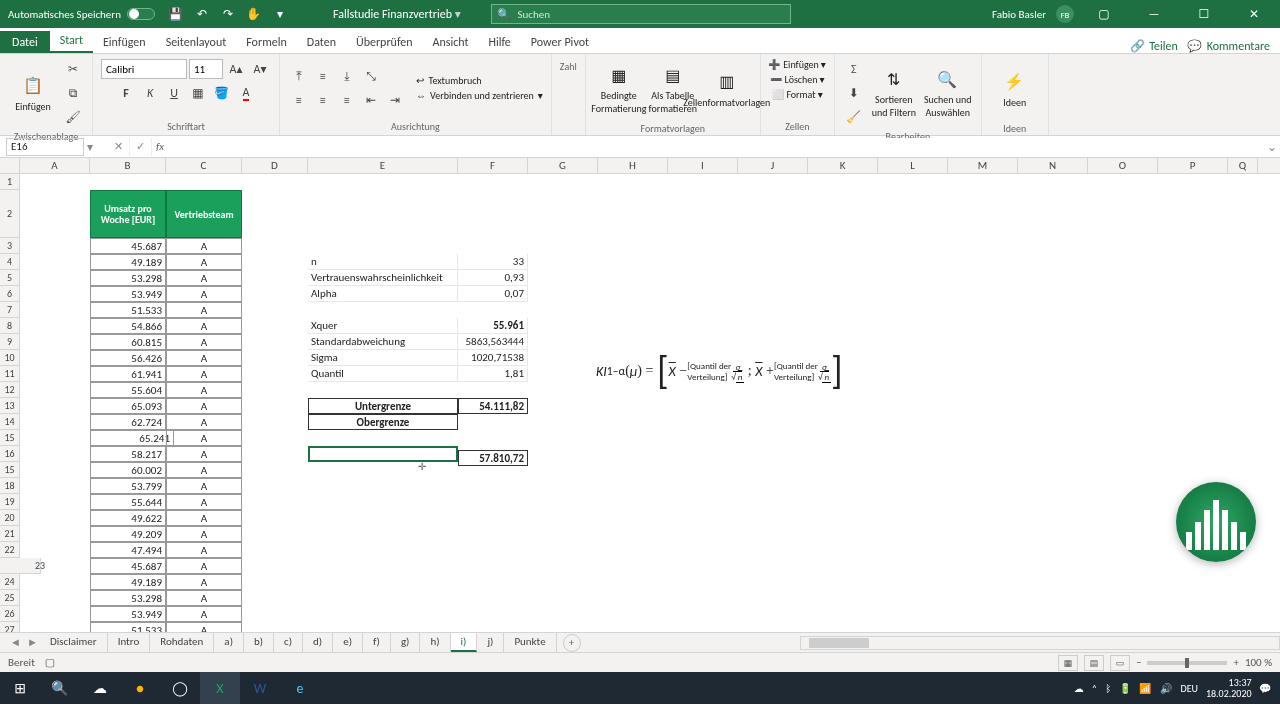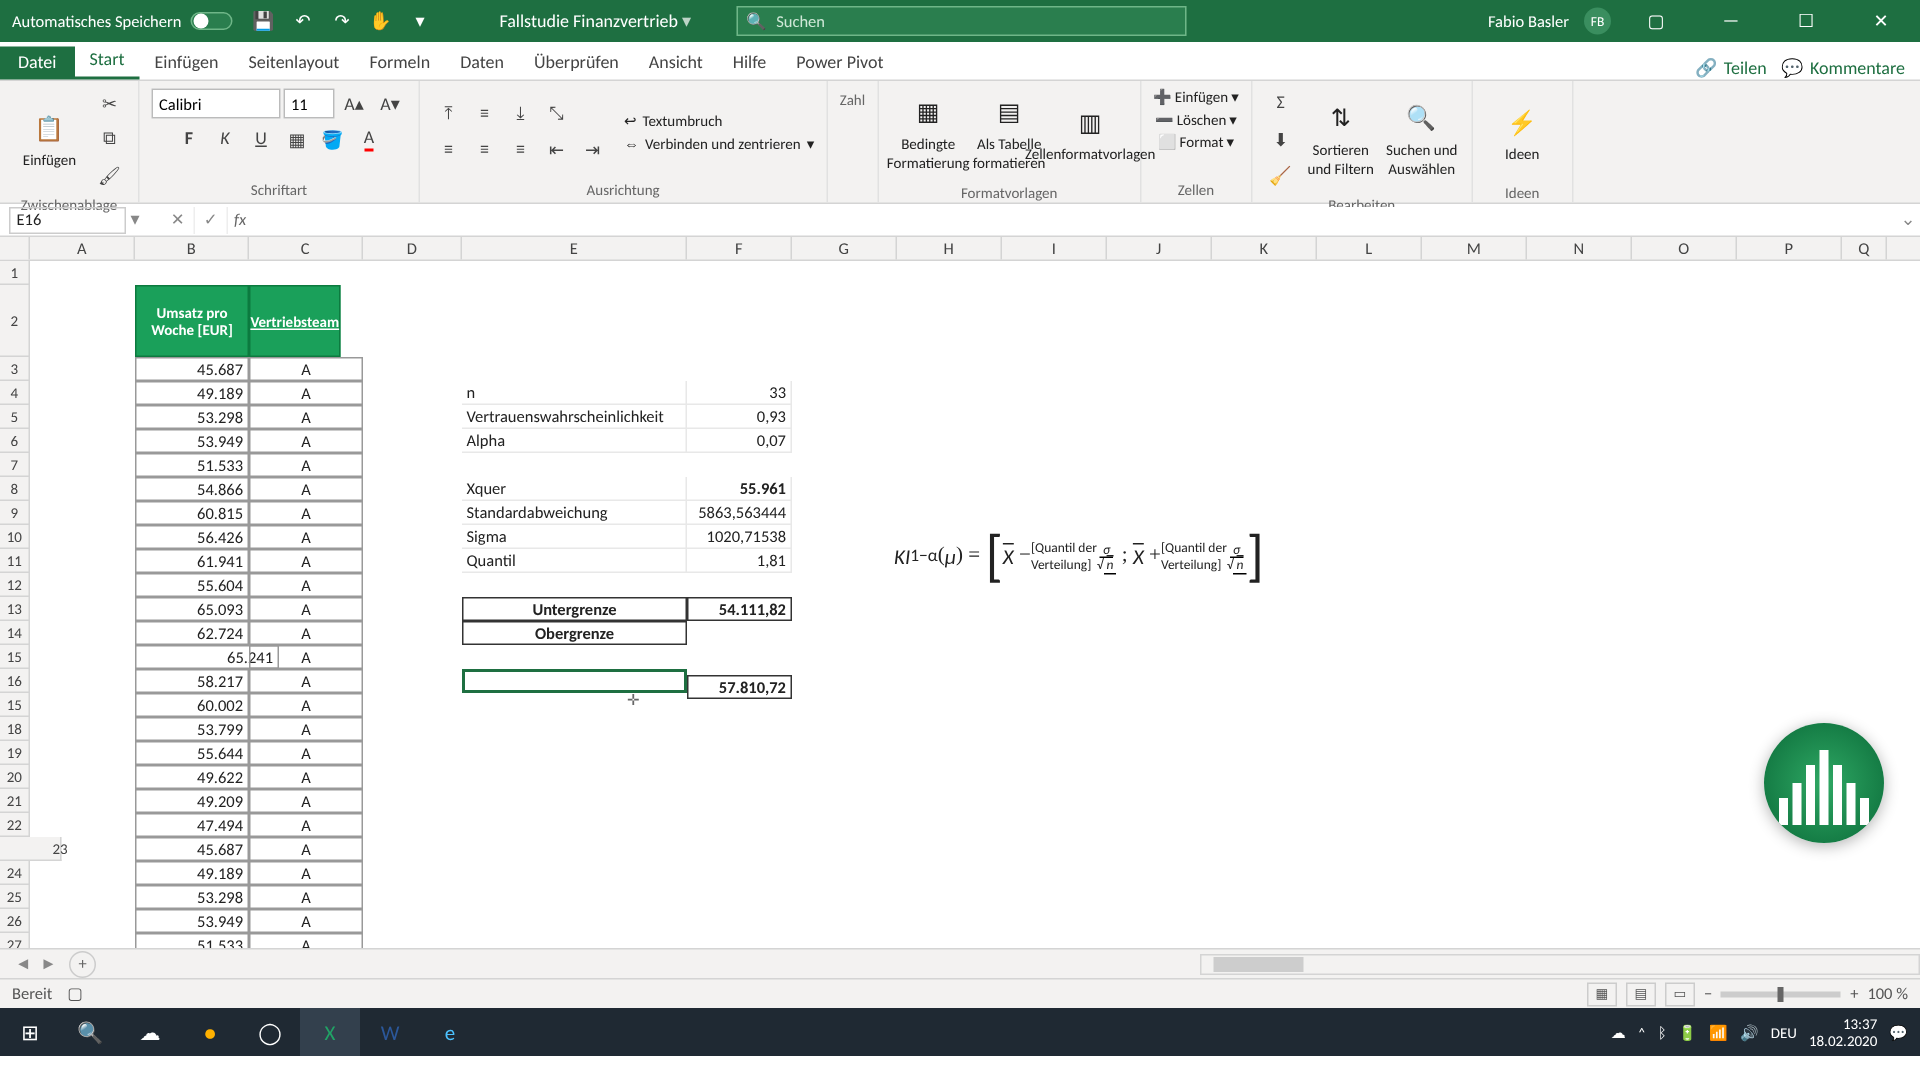--- a/index.html
+++ b/index.html
@@ -316,21 +316,21 @@
         <div class="row-hdr" style="height: 16px;">21</div>
         <div class="row-hdr" style="height: 16px;">22</div>
         <div class="row-hdr" style="height: 16px; padding-left: 40px;">23</div>
         <div class="row-hdr" style="height: 16px;">24</div>
         <div class="row-hdr" style="height: 16px;">25</div>
         <div class="row-hdr" style="height: 16px;">26</div>
         <div class="row-hdr" style="height: 16px;">27</div>
       </div>
     <div class="cells" id="cells">
         <div class="cell hdr-cell" style="left: 70px; top: 16px; width: 76px; height: 48px;">Umsatz pro Woche [EUR]</div>
-        <div class="cell hdr-cell" style="left: 146px; top: 16px; width: 61px; height: 48px; text-decoration: underline;">Vertriebsteam</div>
+        <div class="cell hdr-cell" style="left: 146px; top: 16px; width: 76px; height: 48px;">Vertriebsteam</div>
         <div class="cell data-b" style="left: 70px; top: 64px; width: 76px; height: 16px;">45.687</div>
         <div class="cell data-c" style="left: 146px; top: 64px; width: 76px; height: 16px;">A</div>
         <div class="cell data-b" style="left: 70px; top: 80px; width: 76px; height: 16px;">49.189</div>
         <div class="cell data-c" style="left: 146px; top: 80px; width: 76px; height: 16px;">A</div>
         <div class="cell data-b" style="left: 70px; top: 96px; width: 76px; height: 16px;">53.298</div>
         <div class="cell data-c" style="left: 146px; top: 96px; width: 76px; height: 16px;">A</div>
         <div class="cell data-b" style="left: 70px; top: 112px; width: 76px; height: 16px;">53.949</div>
         <div class="cell data-c" style="left: 146px; top: 112px; width: 76px; height: 16px;">A</div>
         <div class="cell data-b" style="left: 70px; top: 128px; width: 76px; height: 16px;">51.533</div>
         <div class="cell data-c" style="left: 146px; top: 128px; width: 76px; height: 16px;">A</div>
@@ -341,21 +341,21 @@
         <div class="cell data-b" style="left: 70px; top: 176px; width: 76px; height: 16px;">56.426</div>
         <div class="cell data-c" style="left: 146px; top: 176px; width: 76px; height: 16px;">A</div>
         <div class="cell data-b" style="left: 70px; top: 192px; width: 76px; height: 16px;">61.941</div>
         <div class="cell data-c" style="left: 146px; top: 192px; width: 76px; height: 16px;">A</div>
         <div class="cell data-b" style="left: 70px; top: 208px; width: 76px; height: 16px; padding-left: 32px;">55.604</div>
         <div class="cell data-c" style="left: 146px; top: 208px; width: 76px; height: 16px;">A</div>
         <div class="cell data-b" style="left: 70px; top: 224px; width: 76px; height: 16px;">65.093</div>
         <div class="cell data-c" style="left: 146px; top: 224px; width: 76px; height: 16px;">A</div>
         <div class="cell data-b" style="left: 70px; top: 240px; width: 76px; height: 16px;">62.724</div>
         <div class="cell data-c" style="left: 146px; top: 240px; width: 76px; height: 16px;">A</div>
-        <div class="cell data-b" style="left: 70px; top: 256px; width: 96px; height: 16px;">65.241</div>
+        <div class="cell data-b" style="left: 70px; top: 256px; width: 84px; height: 16px;">65.241</div>
         <div class="cell data-c" style="left: 146px; top: 256px; width: 76px; height: 16px;">A</div>
         <div class="cell data-b" style="left: 70px; top: 272px; width: 76px; height: 16px;">58.217</div>
         <div class="cell data-c" style="left: 146px; top: 272px; width: 76px; height: 16px;">A</div>
         <div class="cell data-b" style="left: 70px; top: 288px; width: 76px; height: 16px;">60.002</div>
         <div class="cell data-c" style="left: 146px; top: 288px; width: 76px; height: 16px;">A</div>
         <div class="cell data-b" style="left: 70px; top: 304px; width: 76px; height: 16px;">53.799</div>
         <div class="cell data-c" style="left: 146px; top: 304px; width: 76px; height: 16px;">A</div>
         <div class="cell data-b" style="left: 70px; top: 320px; width: 76px; height: 16px;">55.644</div>
         <div class="cell data-c" style="left: 146px; top: 320px; width: 76px; height: 16px;">A</div>
         <div class="cell data-b" style="left: 70px; top: 336px; width: 76px; height: 16px;">49.622</div>
@@ -424,20 +424,36 @@
         <div style="height:18px"></div>
       </div>
   </div>
 </div>
 
 <div class="sheet-bar" style="position:relative">
   <div class="sheet-nav">
       <span>◄</span>
       <span>►</span>
     </div>
+  <div id="sheet-tabs" style="display:flex">
+      <div class="sheet-tab">Disclaimer</div>
+      <div class="sheet-tab">Intro</div>
+      <div class="sheet-tab">Rohdaten</div>
+      <div class="sheet-tab">a)</div>
+      <div class="sheet-tab">b)</div>
+      <div class="sheet-tab">c)</div>
+      <div class="sheet-tab">d)</div>
+      <div class="sheet-tab">e)</div>
+      <div class="sheet-tab">f)</div>
+      <div class="sheet-tab">g)</div>
+      <div class="sheet-tab">h)</div>
+      <div class="sheet-tab active">i)</div>
+      <div class="sheet-tab">j)</div>
+      <div class="sheet-tab">Punkte</div>
+    </div>
   <div class="add-sheet">+</div>
   <div class="hscroll">
       <div class="hscroll-thumb"></div>
     </div>
 </div>
 
 <div class="status-bar">
   <span>Bereit</span>
   <span style="margin-left:10px">▢</span>
   <div class="status-right">

